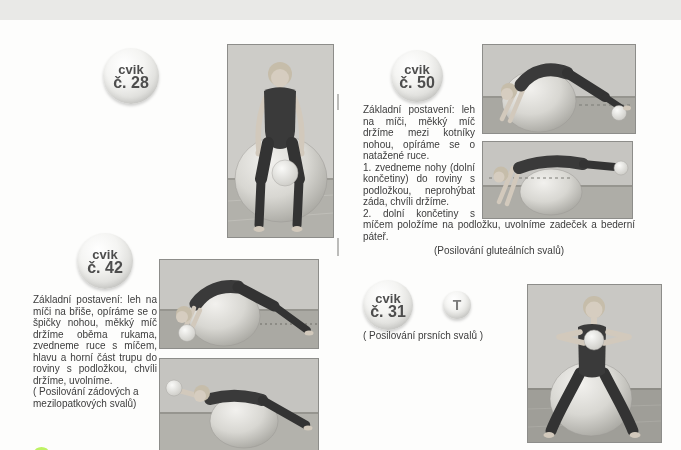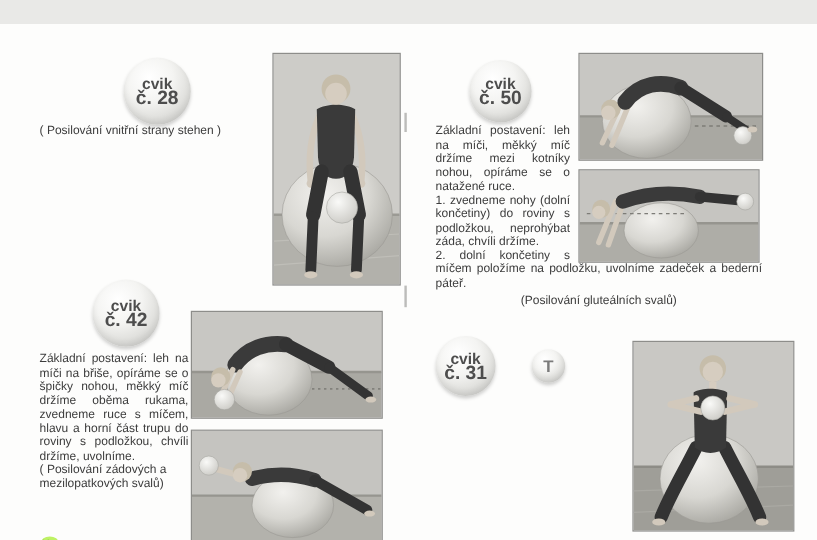--- a/index.html
+++ b/index.html
@@ -62,21 +62,20 @@
         <ellipse cx="31" cy="184" rx="5.5" ry="3" fill="#d2c9bc"></ellipse>
           <ellipse cx="69" cy="184" rx="5.5" ry="3" fill="#d2c9bc"></ellipse>
         <circle cx="52" cy="29" r="12" fill="#c6bdaa"></circle>
         <circle cx="52" cy="33" r="9" fill="#d6cdc0"></circle>
       </svg>
     </div>
     <div class="badge badge-lg" style="margin:10px 0 0 70px;">
       <span class="l1">cvik</span>
       <span class="l2">č. 28</span>
     </div>
-    <p class="note">( Posilování vnitřní strany stehen )</p>
   </div>
 
   <div class="sec" style="left:33px;top:213px;width:285px;">
     <div class="floatR" style="margin-top:27px;margin-left:3px;width:158px;">
       <div class="photo">
         <svg width="158" height="88" viewBox="0 0 158 88">
           <rect x="0" y="0" width="158" height="50" fill="#c8c7c3"></rect>
           <rect x="0" y="50" width="158" height="38" fill="#aaa9a3"></rect>
           <line x1="0" y1="50" x2="158" y2="50" stroke="#96958f" stroke-width="2"></line>
           <defs>
@@ -236,20 +235,21 @@
         <circle cx="66" cy="25" r="8.5" fill="#d6cdc0"></circle>
       </svg>
     </div>
     <div style="display:flex;align-items:center;gap:30px;margin-top:4px;">
       <div class="badge badge-lg" style="width:50px;height:50px;">
         <span class="l1">cvik</span>
         <span class="l2">č. 31</span>
       </div>
       <div class="badge badge-t">T</div>
     </div>
+    <p class="note">( Posilování prsních svalů )</p>
   </div>
 
   <div class="spine-tick" style="left:337px;top:74px;height:16px;"></div>
   <div class="spine-tick" style="left:337px;top:218px;height:18px;"></div>
   <div class="pagenum" style="left:34px;top:427px;">20</div>
   <div class="pagenum" style="left:630px;top:441px;">21</div>
 
 </div>
 
 </body></html>

